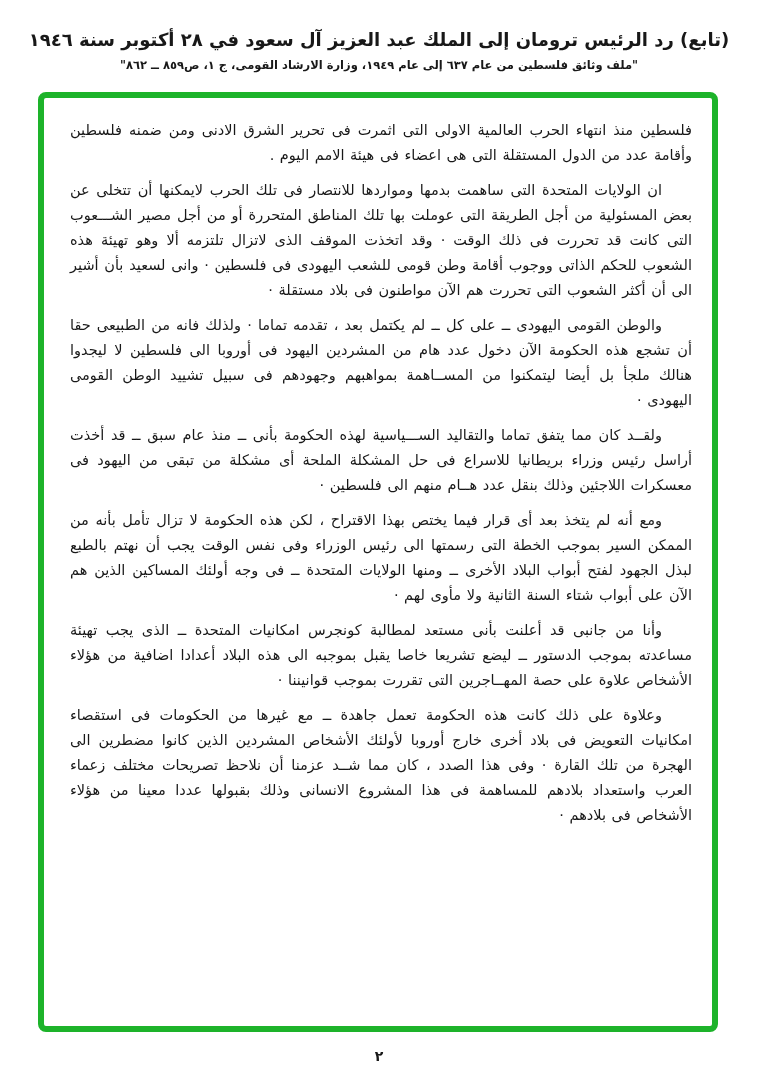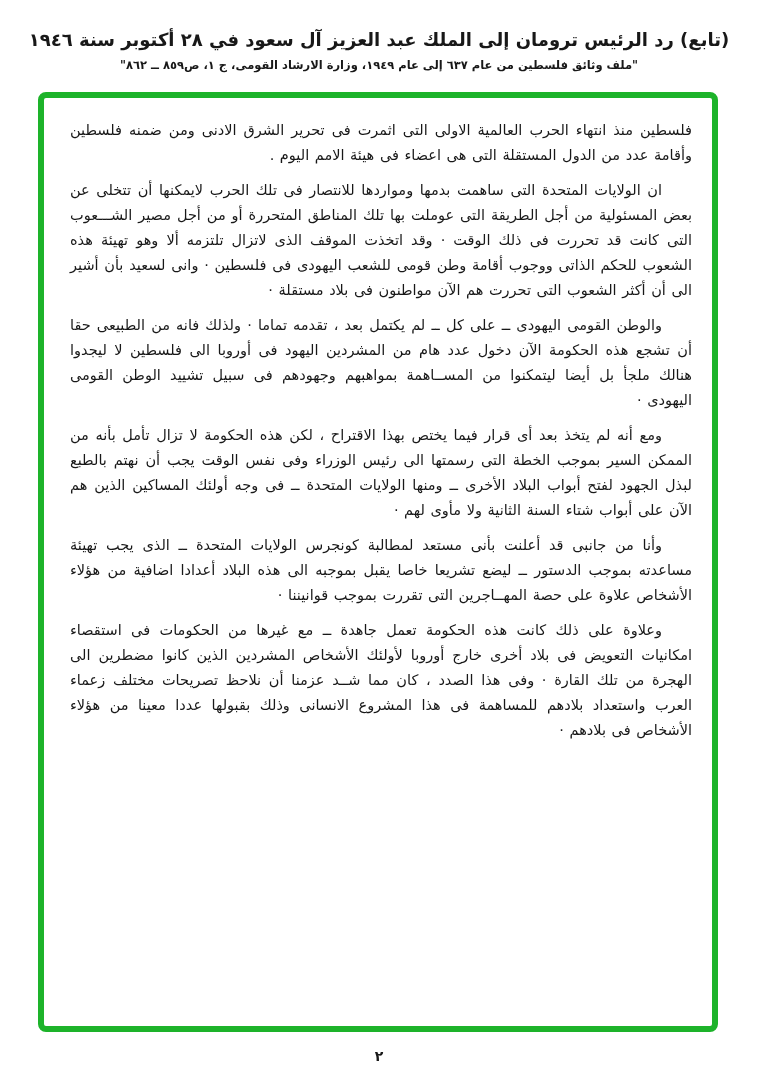--- a/index.html
+++ b/index.html
@@ -78,20 +78,21 @@
 
   <header class="doc-header">
     <h1 class="doc-title">(تابع) رد الرئيس ترومان إلى الملك عبد العزيز آل سعود في ٢٨ أكتوبر سنة ١٩٤٦</h1>
     <div class="doc-source">"ملف وثائق فلسطين من عام ٦٣٧ إلى عام ١٩٤٩، وزارة الارشاد القومى، ج ١، ص٨٥٩ ــ ٨٦٢"</div>
   </header>
 
   <main class="text-frame">
     <p>فلسطين منذ انتهاء الحرب العالمية الاولى التى اثمرت فى تحرير الشرق الادنى ومن ضمنه فلسطين وأقامة عدد من الدول المستقلة التى هى اعضاء فى هيئة الامم اليوم .</p>
     <p class="indent">ان الولايات المتحدة التى ساهمت بدمها ومواردها للانتصار فى تلك الحرب لايمكنها أن تتخلى عن بعض المسئولية من أجل الطريقة التى عوملت بها تلك المناطق المتحررة أو من أجل مصير الشـــعوب التى كانت قد تحررت فى ذلك الوقت · وقد اتخذت الموقف الذى لاتزال تلتزمه ألا وهو تهيئة هذه الشعوب للحكم الذاتى ووجوب أقامة وطن قومى للشعب اليهودى فى فلسطين · وانى لسعيد بأن أشير الى أن أكثر الشعوب التى تحررت هم الآن مواطنون فى بلاد مستقلة ·</p>
     <p class="indent">والوطن القومى اليهودى ــ على كل ــ لم يكتمل بعد ، تقدمه تماما · ولذلك فانه من الطبيعى حقا أن تشجع هذه الحكومة الآن دخول عدد هام من المشردين اليهود فى أوروبا الى فلسطين لا ليجدوا هنالك ملجأ بل أيضا ليتمكنوا من المســاهمة بمواهبهم وجهودهم فى سبيل تشييد الوطن القومى اليهودى ·</p>
+    <p class="indent">ولقــد كان مما يتفق تماما والتقاليد الســـياسية لهذه الحكومة بأنى ــ منذ عام سبق ــ قد أخذت أراسل رئيس وزراء بريطانيا للاسراع فى حل المشكلة الملحة أى مشكلة من تبقى من اليهود فى معسكرات اللاجئين وذلك بنقل عدد هــام منهم الى فلسطين ·</p>
     <p class="indent">ومع أنه لم يتخذ بعد أى قرار فيما يختص بهذا الاقتراح ، لكن هذه الحكومة لا تزال تأمل بأنه من الممكن السير بموجب الخطة التى رسمتها الى رئيس الوزراء وفى نفس الوقت يجب أن نهتم بالطبع لبذل الجهود لفتح أبواب البلاد الأخرى ــ ومنها الولايات المتحدة ــ فى وجه أولئك المساكين الذين هم الآن على أبواب شتاء السنة الثانية ولا مأوى لهم ·</p>
-    <p class="indent">وأنا من جانبى قد أعلنت بأنى مستعد لمطالبة كونجرس الولايات المتحدة ــ الذى يجب تهيئة مساعدته بموجب الدستور ــ ليضع تشريعا خاصا يقبل بموجبه الى هذه البلاد أعدادا اضافية من هؤلاء الأشخاص علاوة على حصة المهــاجرين التى تقررت بموجب قوانيننا ·</p>
+    <p class="indent">وأنا من جانبى قد أعلنت بأنى مستعد لمطالبة كونجرس امكانيات المتحدة ــ الذى يجب تهيئة مساعدته بموجب الدستور ــ ليضع تشريعا خاصا يقبل بموجبه الى هذه البلاد أعدادا اضافية من هؤلاء الأشخاص علاوة على حصة المهــاجرين التى تقررت بموجب قوانيننا ·</p>
     <p class="indent">وعلاوة على ذلك كانت هذه الحكومة تعمل جاهدة ــ مع غيرها من الحكومات فى استقصاء امكانيات التعويض فى بلاد أخرى خارج أوروبا لأولئك الأشخاص المشردين الذين كانوا مضطرين الى الهجرة من تلك القارة · وفى هذا الصدد ، كان مما شــد عزمنا أن نلاحظ تصريحات مختلف زعماء العرب واستعداد بلادهم للمساهمة فى هذا المشروع الانسانى وذلك بقبولها عددا معينا من هؤلاء الأشخاص فى بلادهم ·</p>
   </main>
 
   <div class="page-number">٢</div>
 
 </div>
 
 </body></html>

